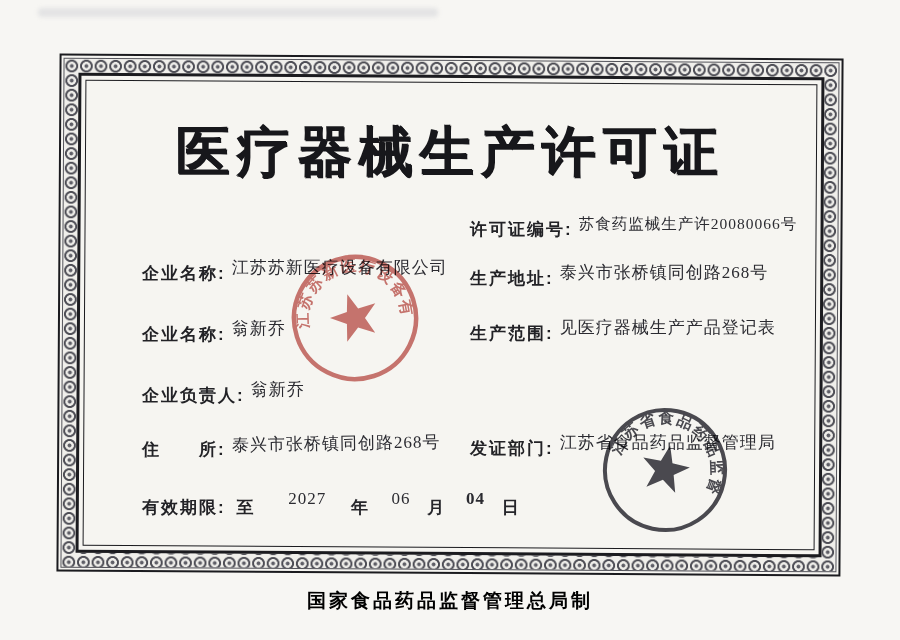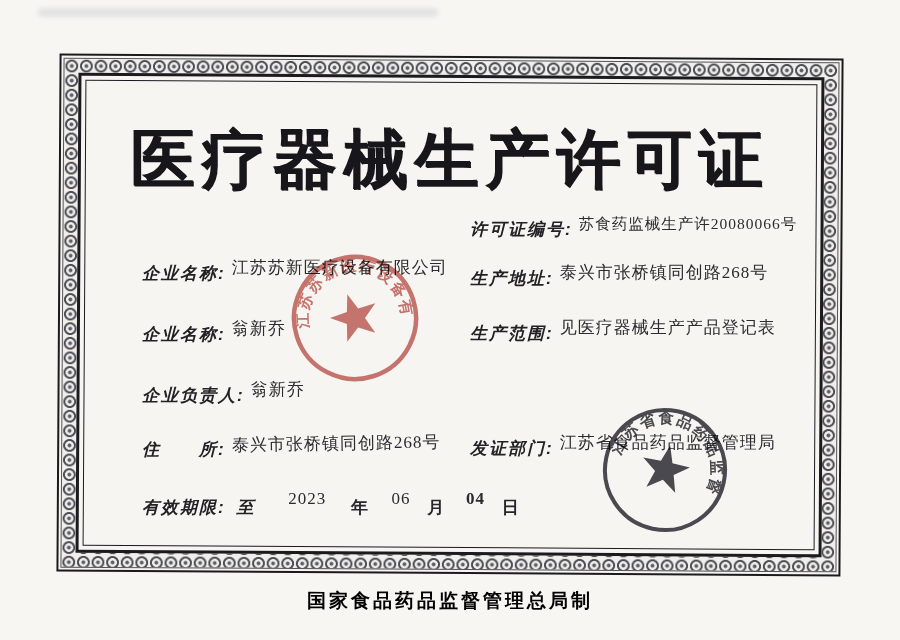--- a/index.html
+++ b/index.html
@@ -23,25 +23,25 @@
       radial-gradient(circle at 50% 50%, #5e5e66 1.6px, rgba(0,0,0,0) 2.3px),
       radial-gradient(circle at 50% 50%, rgba(0,0,0,0) 4.0px, #4c4c54 4.6px, #4c4c54 6.0px, rgba(0,0,0,0) 6.7px);
     background-size:14.6px 14.6px;
   }
   .frame-inner{width:100%;height:100%;box-sizing:border-box;border:3px solid #1b1b1f;padding:4px;background:#f6f5f1;}
   .frame-inner2{width:100%;height:100%;box-sizing:border-box;border:1px solid #1b1b1f;background:#f6f5f1;}
   
   .layer{position:absolute;inset:0;}
   .title{
     position:absolute;left:0;top:116px;width:100%;text-align:center;
-    font-size:64px;font-weight:900;color:#17171b;letter-spacing:7px;
+    font-size:54px;font-weight:900;color:#17171b;letter-spacing:7px;
     text-shadow:1px 1px 0 #17171b;
   }
   .row{position:absolute;white-space:nowrap;font-size:17px;color:#26262b;}
-  .lbl{font-weight:bold;letter-spacing:2px;color:#222226;font-style:italic;}
+  .lbl{font-weight:bold;letter-spacing:2px;color:#222226;}
   .val{
     font-family:"Liberation Serif", serif;font-weight:normal;color:#2b2b31;
     display:inline-block;transform:translateY(-6px);margin-left:6px;letter-spacing:1px;
   }
   .val.tiltup{transform:translateY(-6px) rotate(-0.9deg);}
   .num{font-family:"Liberation Serif", serif;display:inline-block;transform:translateY(-9px);letter-spacing:1px;color:#2b2b31;}
   .unit{font-weight:bold;letter-spacing:1px;}
   .lic-val{font-size:15.5px;}
   .footer{
     position:absolute;left:0;top:588px;width:100%;text-align:center;
@@ -85,21 +85,21 @@
     <span class="lbl">企业负责人:</span><span class="val">翁新乔</span>
   </div>
 
   <div class="row" style="left:142px;top:438px;">
     <span class="lbl">住　　所:</span><span class="val tiltup">泰兴市张桥镇同创路268号</span>
   </div>
 
   <div class="row" style="left:142px;top:496px;">
     <span class="lbl">有效期限:</span>
     <span class="lbl" style="margin-left:6px;">至</span>
-    <span class="num" style="margin-left:28px;">2023</span>
+    <span class="num" style="margin-left:28px;">2027</span>
     <span class="unit" style="margin-left:20px;">年</span>
     <span class="num" style="margin-left:18px;">06</span>
     <span class="unit" style="margin-left:12px;">月</span>
     <span class="num" style="margin-left:16px;font-weight:bold;">04</span>
     <span class="unit" style="margin-left:12px;">日</span>
   </div>
 
   <div class="row" style="left:470px;top:267px;">
     <span class="lbl">生产地址:</span><span class="val">泰兴市张桥镇同创路268号</span>
   </div>

